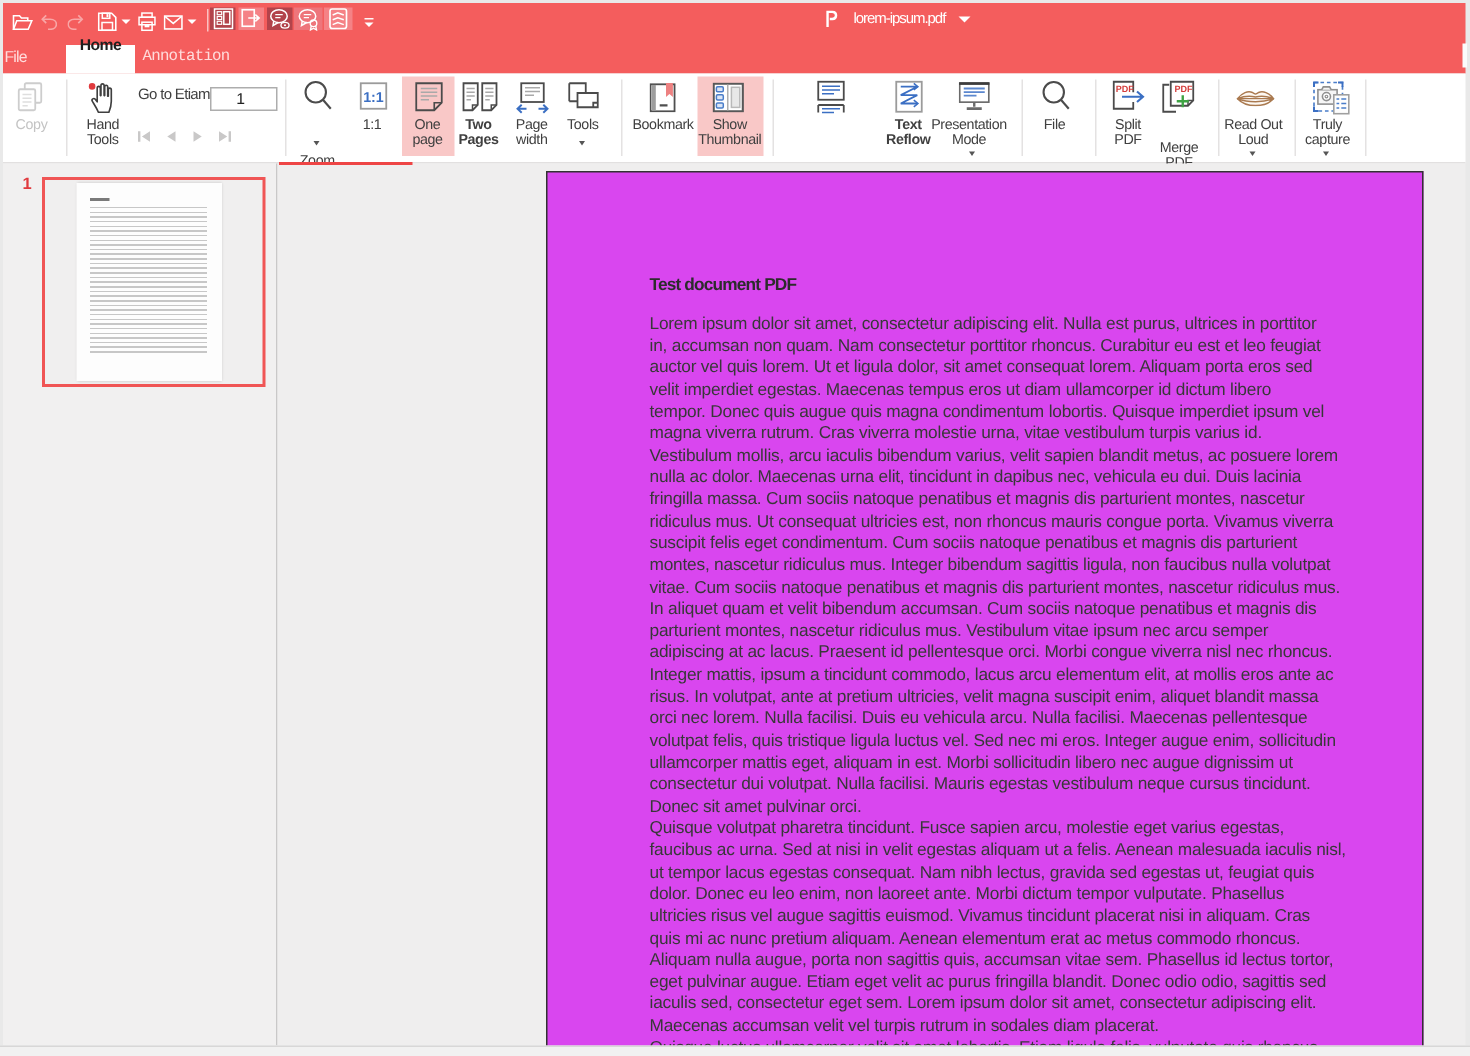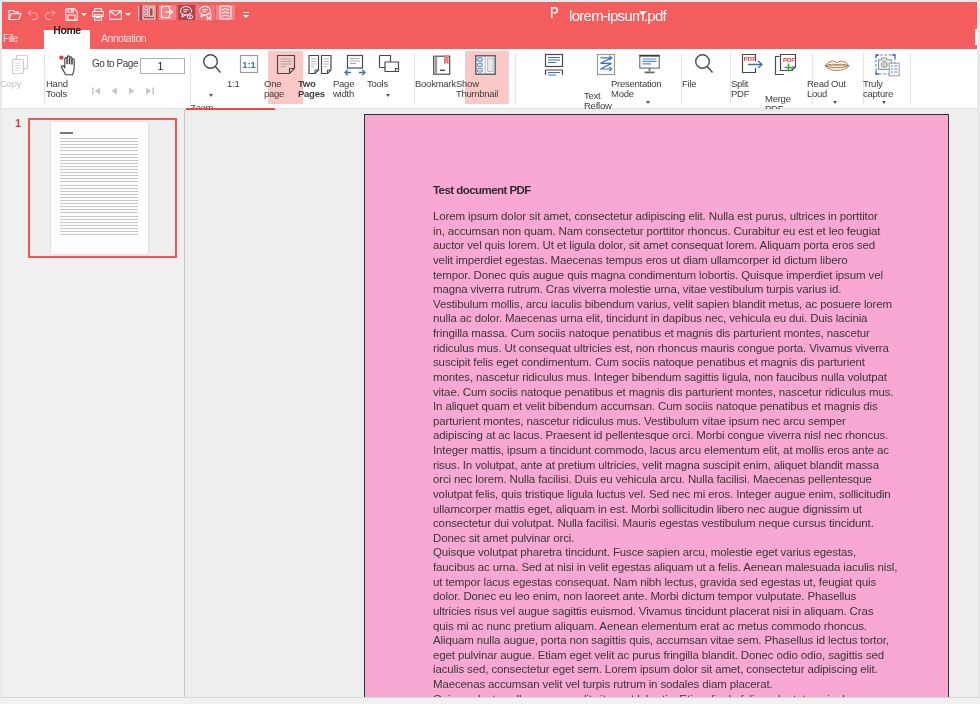--- a/index.html
+++ b/index.html
@@ -11,25 +11,25 @@
   #tabband{left:2px;top:28px;width:975px;height:20.5px;background:#f45d5d;}
   #ribbon{left:2px;top:48.5px;width:975px;height:59.5px;background:#ffffff;border-bottom:1px solid #e2e0e0;}
   #redline{left:186px;top:108.2px;width:89px;height:2.2px;background:#ee4545;z-index:5;}
   #leftpanel{left:2px;top:109px;width:181.5px;height:588px;background:#f1f0f0;border-right:1px solid #c9c8c8;}
   #docarea{left:184.5px;top:109px;width:792.5px;height:588px;background:#efeeee;}
   #bottomstrip{left:0px;top:697px;width:980px;height:7px;background:#f1f1f1;border-top:1px solid #d8d7d7;}
   
   .tab{color:#ffdcdc;font-size:10.5px;letter-spacing:-0.5px;line-height:21px;}
   #hometab{left:44px;top:30px;width:46px;height:18.5px;background:#ffffff;}
   
-  .rlabel{font-size:9.5px;color:#404040;line-height:10px;letter-spacing:-0.25px;}
+  .rlabel{font-size:9.5px;color:#404040;text-align:center;line-height:10px;letter-spacing:-0.25px;}
   .sep{position:absolute;width:1px;background:#e4e2e2;top:53px;height:51px;}
   .pinkbtn{position:absolute;top:50.5px;height:53.5px;background:#f9c8c7;}
   
-  #page{left:364px;top:114px;width:583px;height:583px;background:#f9a8d4;border:1.5px solid #323232;}
+  #page{left:364px;top:114px;width:583px;height:583px;background:#d946ef;border:1.5px solid #323232;}
   #doctext{left:68px;top:94px;width:470px;font-size:11.5px;line-height:14.62px;color:#383838;letter-spacing:-0.13px;}
   #doctitle{left:68px;top:68.8px;font-size:11.5px;font-weight:bold;color:#2c2c2c;letter-spacing:-0.55px;}
 </style>
 </head>
 <body>
 <div class="abs" id="titlebar">
 
   <svg class="abs" style="left:5.5px;top:6.5px" width="14" height="12" viewBox="0 0 14 12">
     <path d="M1 10.5 L1 1.5 L5 1.5 L6.3 3 L10.5 3 L10.5 4.8" fill="none" stroke="#fff" stroke-width="1.05"></path>
     <path d="M1 10.5 L3.2 4.8 L13.2 4.8 L10.8 10.5 Z" fill="none" stroke="#fff" stroke-width="1.05"></path>
@@ -102,29 +102,29 @@
     <rect x="1" y="1" width="11" height="13" rx="1.5" fill="none" stroke="#fff" stroke-width="1.1"></rect>
     <path d="M2.8 5 L6.2 3.6 L10.2 5 M2.8 8.2 L6.2 6.8 L10.2 8.2 M2.8 11.4 L6.2 10 L10.2 11.4" stroke="#fff" stroke-width="1" fill="none"></path>
   </svg>
 
   <div class="abs" style="left:240.5px;top:9.5px;width:6px;height:1.3px;background:#fff;opacity:.95"></div>
   <div class="abs" style="left:240.5px;top:12.5px;width:0;height:0;border:3px solid transparent;border-top:3.6px solid #fff;"></div>
 
   <svg class="abs" style="left:548px;top:5px" width="9" height="11" viewBox="0 0 9 11">
     <path d="M1.7 11 L1.7 0.8 L4.9 0.8 C8.3 1.1 8.1 5.4 4.9 5.7 L3.2 5.7" fill="none" stroke="#fff" stroke-width="1.6"></path>
   </svg>
-  <div class="abs" style="left:567px;top:4.5px;font-size:15px;letter-spacing:-0.7px;color:#fff;">lorem-ipsum.pdf</div>
+  <div class="abs" style="left:567px;top:4.5px;font-size:10px;letter-spacing:-0.7px;color:#fff;">lorem-ipsum.pdf</div>
   <div class="abs" style="left:637px;top:8.5px;width:0;height:0;border:4px solid transparent;border-top:4.2px solid #fff;"></div>
 </div>
 <div class="abs" id="tabband"></div>
 <div class="abs" style="left:974.5px;top:29px;width:3px;height:16px;background:#fbfbfb;z-index:9;"></div>
 <div class="abs tab" style="left:3px;top:28px;width:36px;text-align:left;">File</div>
 <div class="abs" id="hometab"></div>
 <div class="abs" style="left:44px;top:20px;width:46px;text-align:center;font-size:10.5px;letter-spacing:-0.4px;font-weight:bold;color:#1f1f1f;line-height:21.5px;">Home</div>
-<div class="abs tab" style="left:95px;top:28px;width:57px;text-align:center;">Annotation</div>
+<div class="abs tab" style="left:95px;top:28px;width:57px;text-align:center;font-family:Liberation Mono, monospace;">Annotation</div>
 <div class="abs" id="ribbon"></div>
 
 <div class="abs pinkbtn" style="left:267.5px;width:35px;"></div>
 <div class="abs pinkbtn" style="left:464.5px;width:44px;"></div>
 
 <div class="abs sep" style="left:44px"></div>
 <div class="abs sep" style="left:190px"></div>
 <div class="abs sep" style="left:414px"></div>
 <div class="abs sep" style="left:514.5px"></div>
 <div class="abs sep" style="left:681px"></div>
@@ -139,21 +139,21 @@
   <path d="M5 9 L11 9 M5 11.5 L11 11.5 M5 14 L11 14 M5 16.5 L8.5 16.5" stroke="#dedede" stroke-width="1"></path>
 </svg>
 <div class="abs rlabel" style="left:0px;top:79px;width:42px;color:#c3c3c3;">Copy</div>
 
 <svg class="abs" style="left:57.5px;top:53px" width="21" height="23" viewBox="0 0 21 23">
   <circle cx="3.4" cy="4.6" r="2.2" fill="#e03a3e"></circle>
   <path d="M7.6 21.8 C6.4 19 4.6 16.3 3.6 14.6 C2.7 13.2 4.5 12 5.5 13.2 L6.8 14.9 L6.8 5.9 C6.8 4.2 8.9 4.2 8.9 5.9 L8.9 10.7 L9.3 10.7 L9.3 4.1 C9.3 2.5 11.4 2.5 11.4 4.1 L11.4 10.7 L11.8 10.7 L11.8 5 C11.8 3.4 13.8 3.4 13.8 5 L13.8 11.1 L14.2 11.1 L14.2 6.9 C14.2 5.3 16.2 5.3 16.2 6.9 L16.2 14.5 C16.2 17.4 15.4 19.8 14.6 21.8 Z" fill="#fff" stroke="#3f3f3f" stroke-width="1.1" stroke-linejoin="round" stroke-linecap="round"></path>
 </svg>
 <div class="abs rlabel" style="left:46px;top:79px;width:45px;">Hand<br>Tools</div>
 
-<div class="abs" style="left:92px;top:57.5px;font-size:10px;letter-spacing:-0.45px;color:#3f3f3f;">Go to Page</div>
+<div class="abs" style="left:92px;top:57.5px;font-size:10px;letter-spacing:-0.45px;color:#3f3f3f;">Go to Etiam</div>
 <div class="abs" style="left:139.5px;top:57.5px;width:40px;height:14.5px;background:#fff;border:1px solid #adadad;font-size:10.5px;text-align:center;line-height:14.5px;color:#222;padding-right:3px;">1</div>
 <svg class="abs" style="left:91px;top:86px" width="64" height="10" viewBox="0 0 64 10">
   <g fill="#c9c8c8">
     <path d="M1 1.5 L2.6 1.5 L2.6 8.5 L1 8.5 Z M9 1.5 L9 8.5 L3.6 5 Z"></path>
     <path d="M26 1.5 L26 8.5 L20.5 5 Z"></path>
     <path d="M38 1.5 L38 8.5 L43.5 5 Z"></path>
     <path d="M55 1.5 L55 8.5 L60.5 5 Z M61.4 1.5 L63 1.5 L63 8.5 L61.4 8.5 Z"></path>
   </g>
 </svg>
 
@@ -225,21 +225,21 @@
   <path d="M2.5 17 L19.5 17 M2.5 17 L2.5 22 M19.5 17 L19.5 22" stroke="#4b4b4b" stroke-width="1.2" fill="none"></path>
   <path d="M5 19.5 L17 19.5 M5 22 L13 22" stroke="#3b6fc3" stroke-width="1.1"></path>
 </svg>
 <div class="abs rlabel" style="left:510px;top:79px;width:88px;margin-top:48px;">View continuous<br>page</div>
 
 <svg class="abs" style="left:595px;top:53px" width="22" height="23" viewBox="0 0 22 23">
   <rect x="2.5" y="1.5" width="17" height="20" fill="none" stroke="#9b9b9b" stroke-width="1.2"></rect>
   <path d="M5.5 4.8 L16.5 4.8 L5.5 10.4 L16.5 10.4 L5.5 16 L16.5 16" fill="none" stroke="#3b6fc3" stroke-width="1.2"></path>
   <path d="M14.2 2.6 L16.9 4.8 L14.2 7 M14.2 13.8 L16.9 16 L14.2 18.2" fill="none" stroke="#3b6fc3" stroke-width="1.05"></path>
 </svg>
-<div class="abs rlabel" style="left:584px;top:91px;width:43px;">Text<br>Reflow</div>
+<div class="abs rlabel" style="left:584px;top:79px;width:43px;font-weight:bold;">Text<br>Reflow</div>
 
 <svg class="abs" style="left:638.5px;top:54px" width="21" height="22" viewBox="0 0 21 22">
   <rect x="0.8" y="1.5" width="19.4" height="12.6" fill="none" stroke="#6a6a6a" stroke-width="1.1"></rect>
   <rect x="0.4" y="0.8" width="20.2" height="1.8" fill="#3c3c3c"></rect>
   <path d="M3.5 5 L17.5 5 M3.5 7.4 L17.5 7.4 M3.5 9.8 L12 9.8" stroke="#5b87ce" stroke-width="1.2"></path>
   <path d="M10.5 14 L10.5 17.2" stroke="#6a6a6a" stroke-width="1.6"></path>
   <path d="M5.5 18.4 L15.5 18.4" stroke="#6a6a6a" stroke-width="1.8"></path>
 </svg>
 <div class="abs rlabel" style="left:611px;top:79px;width:70px;">Presentation<br>Mode</div>
 <div class="abs" style="left:646px;top:101.2px;width:0;height:0;border:2.6px solid transparent;border-top:3.2px solid #555;"></div>

